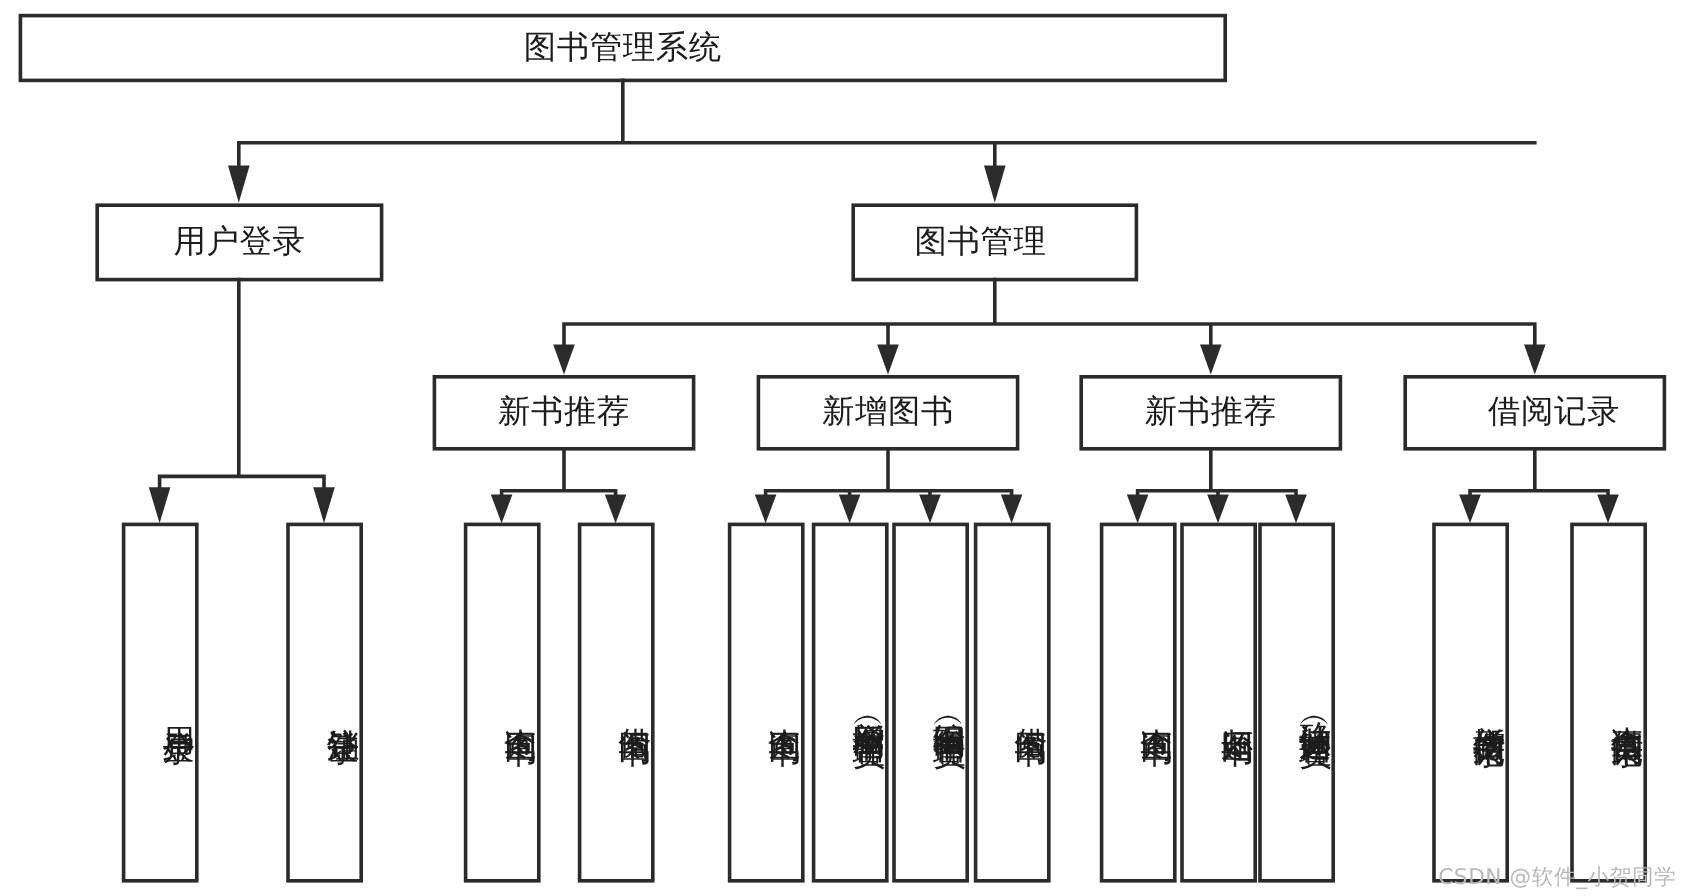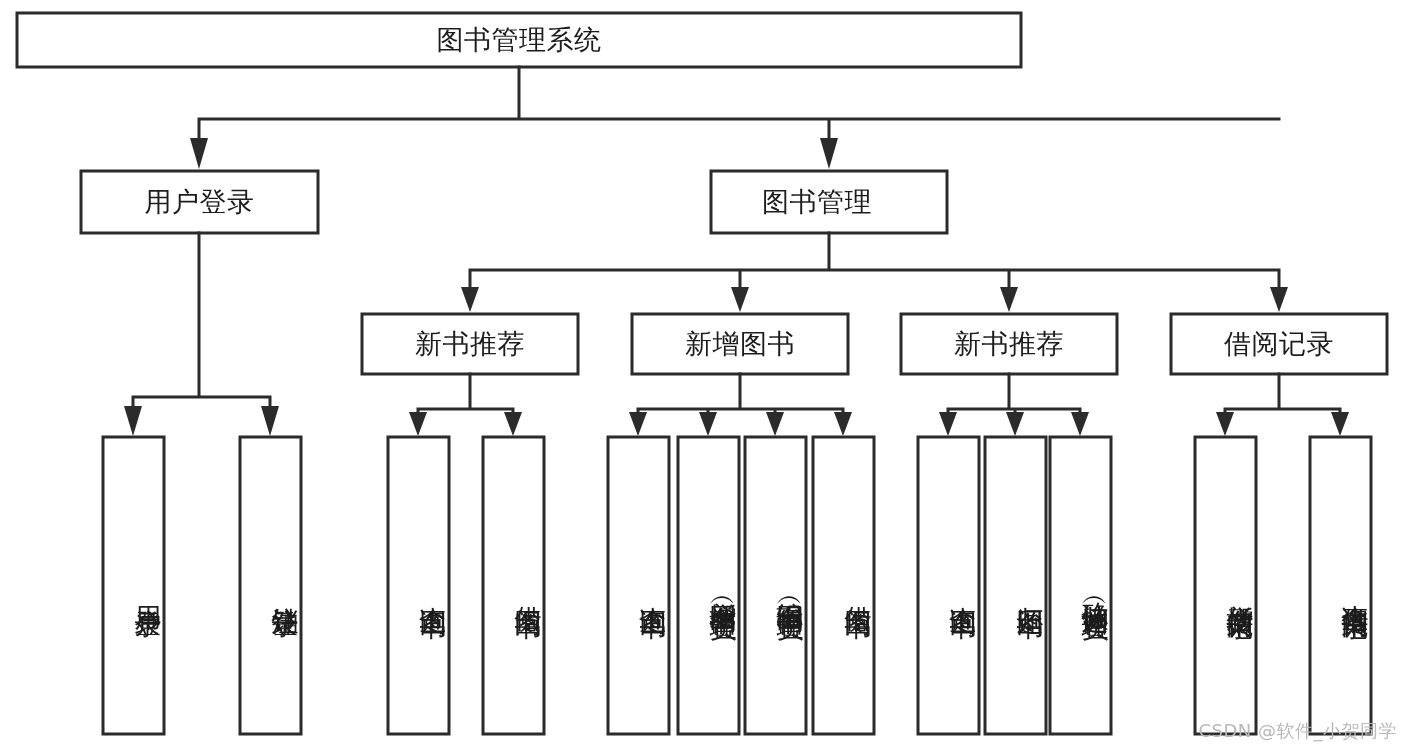--- a/index.html
+++ b/index.html
@@ -150,21 +150,21 @@
   </svg>
 
   <div class="node-label" style="left:17px; top:13px; width:1004px; height:54px;">图书管理系统</div>
 
   <div class="node-label" style="left:81px; top:171px; width:237px; height:62px;">用户登录</div>
   <div class="node-label" style="left:711px; top:171px; width:212px; height:62px;">图书管理</div>
 
   <div class="node-label" style="left:362px; top:314px; width:216px; height:60px;">新书推荐</div>
   <div class="node-label" style="left:632px; top:314px; width:216px; height:60px;">新增图书</div>
   <div class="node-label" style="left:901px; top:314px; width:216px; height:60px;">新书推荐</div>
-  <div class="node-label" style="left:1171px; top:314px; width:216px; height:60px;">借阅记录</div>
+  <div class="node-label" style="left:1171px; top:314px; width:216px; height:60px;padding-left:16px;">借阅记录</div>
 
   <div class="node-label vertical" style="left:103px; top:437px; width:61px; height:297px;">用户登录</div>
   <div class="node-label vertical" style="left:240px; top:437px; width:61px; height:297px;">注销登录</div>
 
   <div class="node-label vertical" style="left:388px; top:437px; width:61px; height:297px;">查询图书</div>
   <div class="node-label vertical" style="left:483px; top:437px; width:61px; height:297px;">借阅图书</div>
 
   <div class="node-label vertical" style="left:608px; top:437px; width:61px; height:297px;">查询图书</div>
   <div class="node-label vertical" style="left:678px; top:437px; width:61px; height:297px;">新增图书（管理员）</div>
   <div class="node-label vertical" style="left:745px; top:437px; width:61px; height:297px;">编辑图书（管理员）</div>

